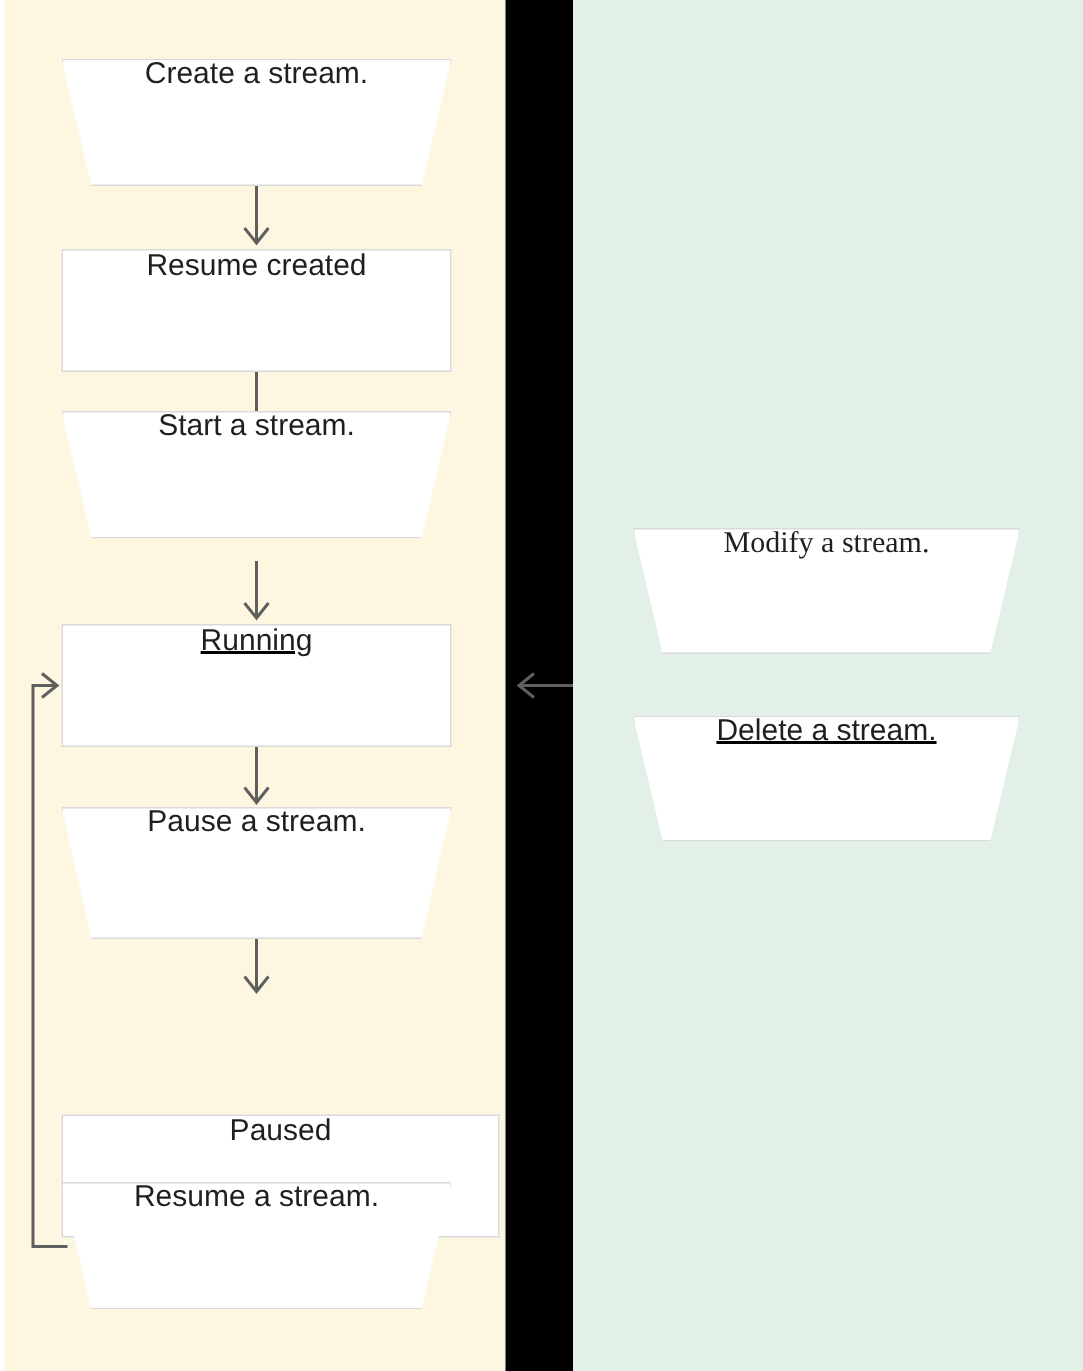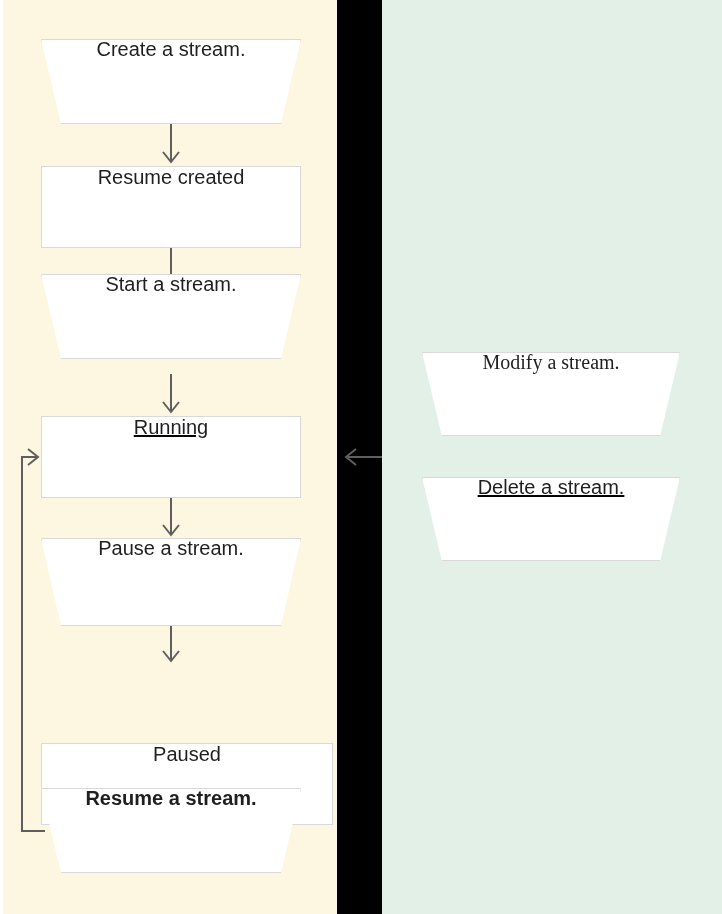--- a/index.html
+++ b/index.html
@@ -154,21 +154,21 @@
 
   <div class="node shape-trapezoid" style="left:41px; top:538px; width:260px; height:88px;">
     <div class="trap-body"></div>
     <span class="node-label">Pause a stream.</span>
   </div>
 
   <div class="node shape-rect" style="left:41px; top:695px; width:292px; height:82px;margin-top:48px;">
     <span class="node-label">Paused</span>
   </div>
 
-  <div class="node shape-trapezoid" style="left:41px; top:788px; width:260px; height:85px;font-weight:bold;">
+  <div class="node shape-trapezoid" style="left:41px; top:788px; width:260px; height:85px;">
     <div class="trap-body"></div>
     <span class="node-label">Resume a stream.</span>
   </div>
 
   <div class="node shape-trapezoid" style="left:422px; top:352px; width:258px; height:84px;font-family:Liberation Serif, serif;">
     <div class="trap-body"></div>
     <span class="node-label">Modify a stream.</span>
   </div>
 
   <div class="node shape-trapezoid" style="left:422px; top:477px; width:258px; height:84px;text-decoration:underline;">

